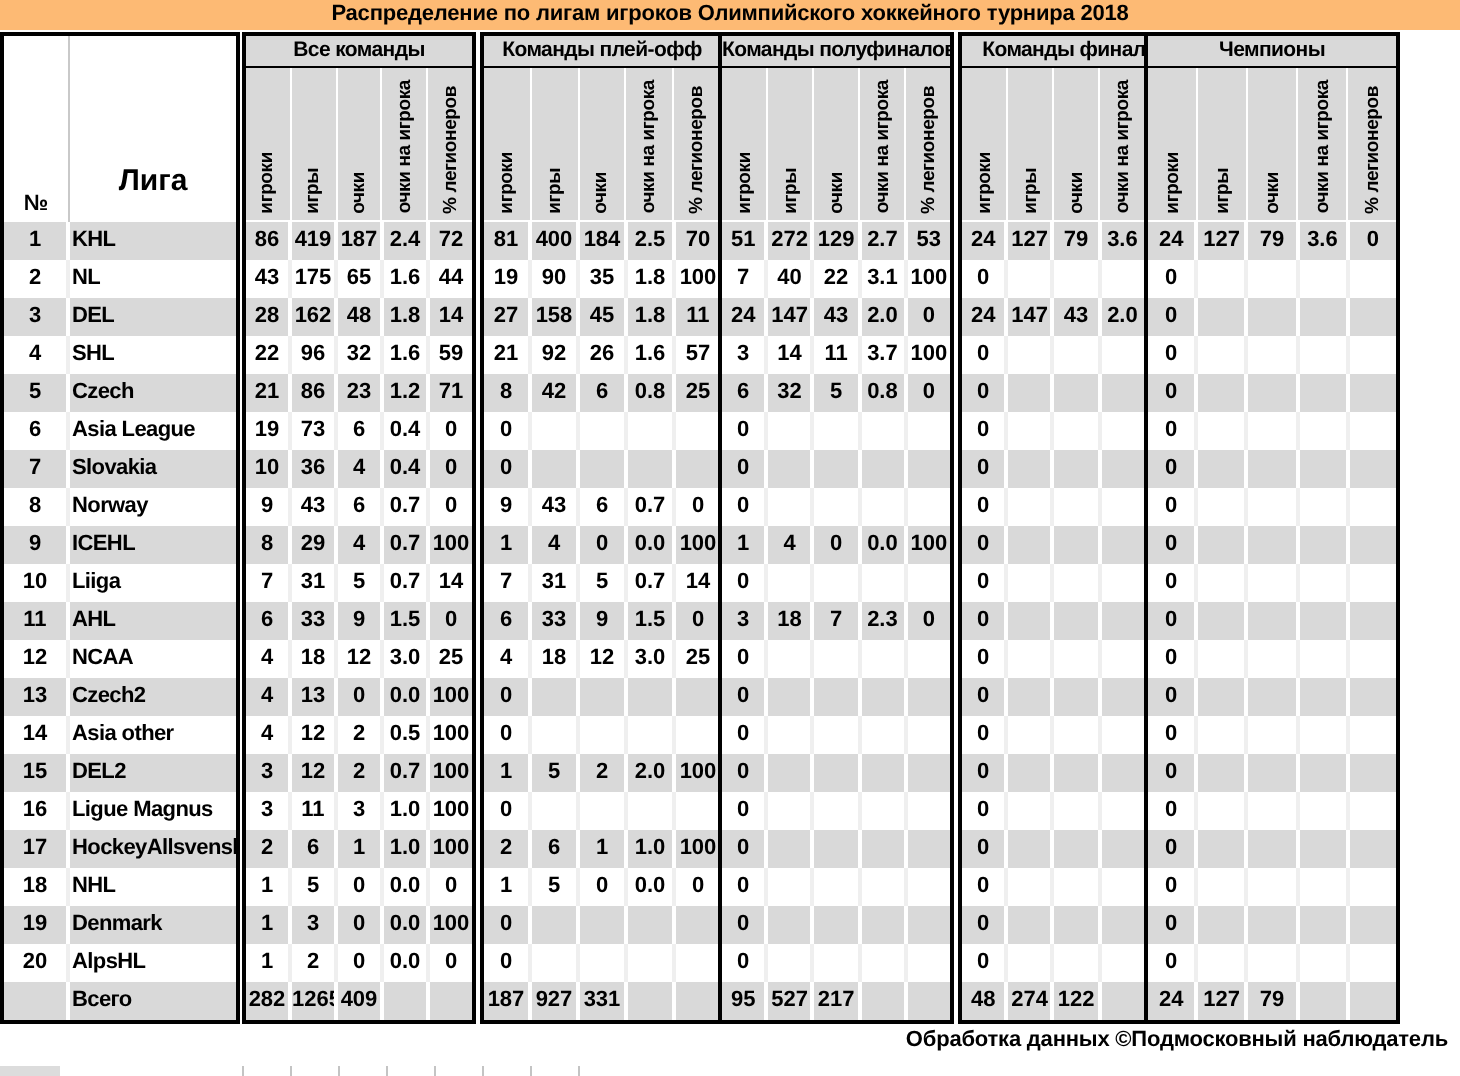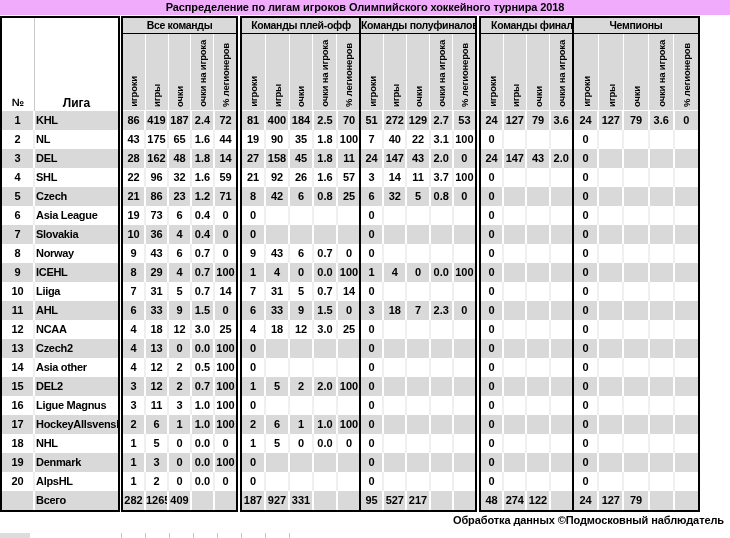--- a/index.html
+++ b/index.html
@@ -5,42 +5,42 @@
   * { box-sizing: border-box; margin: 0; padding: 0; }
   html, body { width: 730px; height: 538px; background: #fff; overflow: hidden; }
   body {
     position: relative;
     font-family: "Liberation Sans", sans-serif;
     font-weight: bold;
     color: #000;
   }
   .title-bar {
     position: absolute; left: 0; top: 0; width: 730px; height: 15px;
-    background: #f0abfc; text-align: center;
+    background: #fdba74; text-align: center;
     font-size: 11px; line-height: 15px; letter-spacing: -0.1px;
   }
   .box {
     position: absolute; top: 16px; height: 496px;
     border: 2px solid #000; background: #fff; overflow: hidden;
   }
   .left-box { left: 0; width: 120px; }
   .g1 { left: 121px; width: 117px; }
   .g2 { left: 240px; width: 122px; }
   .g3 { left: 359px; width: 118px; }
   .g4 { left: 479px; width: 118px; }
   .g5 { left: 572px; width: 128px; }
 
   .lhead { height: 93px; display: flex; background: #fff; }
   .lhead .numh {
     width: 33px; display: flex; align-items: flex-end; justify-content: center;
     padding-bottom: 3px; border-right: 1px solid #c9c9c9; font-size: 11px;
   }
   .lhead .leagueh {
     flex: 1; display: flex; align-items: flex-end; justify-content: center;
-    padding-bottom: 1px; font-size: 12px;
+    padding-bottom: 12px; font-size: 15px;
   }
 
   .gtitle {
     height: 16px; line-height: 15px; text-align: center; font-size: 10.5px;
     letter-spacing: -0.3px; white-space: nowrap; overflow: hidden;
     background: #d9d9d9; border-bottom: 1px solid #000;
   }
   .gmetrics { height: 77px; display: flex; background: #d9d9d9; border-bottom: 1px solid #fff; }
   .mcell {
     flex: 1; display: flex; align-items: flex-end; justify-content: center;

